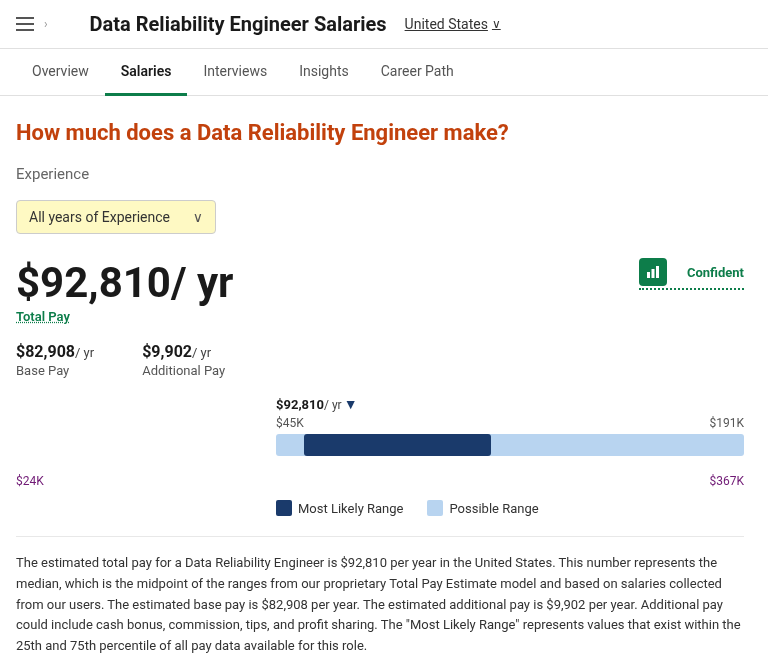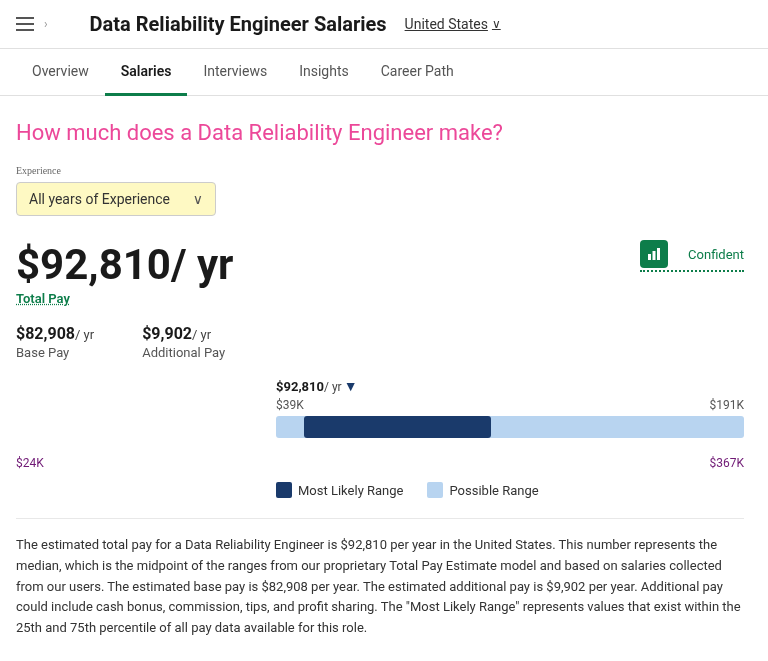--- a/index.html
+++ b/index.html
@@ -18,39 +18,39 @@
 
     .nav-tabs { display: flex; border-bottom: 1px solid #e0e0e0; padding: 0 16px; }
     .nav-tab {
       padding: 14px 16px; font-size: 14px; color: #555; cursor: pointer; text-decoration: none;
       border-bottom: 3px solid transparent; margin-bottom: -1px; white-space: nowrap;
     }
     .nav-tab.active { color: #1a1a1a; font-weight: 600; border-bottom: 3px solid #0d7d4a; }
 
     .main-content { padding: 24px 16px; max-width: 760px; }
 
-    .section-heading { font-size: 22px; font-weight: 400; margin-bottom: 20px; color: #ec4899; }
-
-    .experience-label { font-size: 10px; color: #666; margin-bottom: 6px; font-family: Liberation Serif, serif; }
+    .section-heading { font-size: 22px; font-weight: 700; margin-bottom: 20px; color: #c2410c; }
+
+    .experience-label { font-size: 15px; color: #666; margin-bottom: 17px; }
     .experience-select {
       display: flex; align-items: center; justify-content: space-between;
       border: 1px solid #ccc; border-radius: 4px; padding: 8px 12px;
       width: 200px; cursor: pointer; background: #fef9c3; font-size: 14px; color: #333;
     }
     .experience-select .chevron { color: #555; }
 
     .salary-section { margin-top: 24px; display: flex; justify-content: space-between; align-items: flex-start; }
     .total-pay-amount { font-size: 42px; font-weight: 700; color: #1a1a1a; }
     .total-pay-label {
       font-size: 13px; color: #0d7d4a; font-weight: 600; margin-top: 2px;
       text-decoration: underline dotted; text-decoration-color: #0d7d4a; cursor: pointer;
     }
 
     .confident-badge {
-      display: flex; align-items: center; gap: 20px; font-size: 13px; color: #0d7d4a; font-weight: 400;
+      display: flex; align-items: center; gap: 20px; font-size: 13px; color: #0d7d4a; font-weight: 700;
       border-bottom: 2px dotted #0d7d4a; padding-bottom: 2px; cursor: pointer;
     }
     .confident-icon {
       width: 28px; height: 28px; background: #0d7d4a; border-radius: 4px;
       display: flex; align-items: center; justify-content: center; color: white; font-size: 14px;
     }
 
     .pay-breakdown { margin-top: 18px; display: flex; gap: 48px; }
     .pay-item {}
     .pay-amount { font-size: 16px; font-weight: 700; }
@@ -169,21 +169,21 @@
       <div class="pay-type">Additional Pay</div>
     </div>
   </div>
 
   <div class="chart-section">
     <div class="chart-marker-row">
       <span class="marker-label"><span>$92,810</span><span style="font-weight:400;font-size:12px;color:#444;">/ yr</span></span>
       <span class="marker-arrow">▼</span>
     </div>
     <div class="range-labels-top">
-      <span class="range-label-45">$39K</span>
+      <span class="range-label-45">$45K</span>
       <span class="range-label-191">$191K</span>
     </div>
     <div class="chart-bar-row">
       <div style="width:260px;"></div>
       <div class="chart-bar-container">
         <div class="chart-bar-dark" style="left: 6%; width: 40%;"></div>
       </div>
     </div>
     <div class="range-labels-bottom">
       <span>$24K</span>

